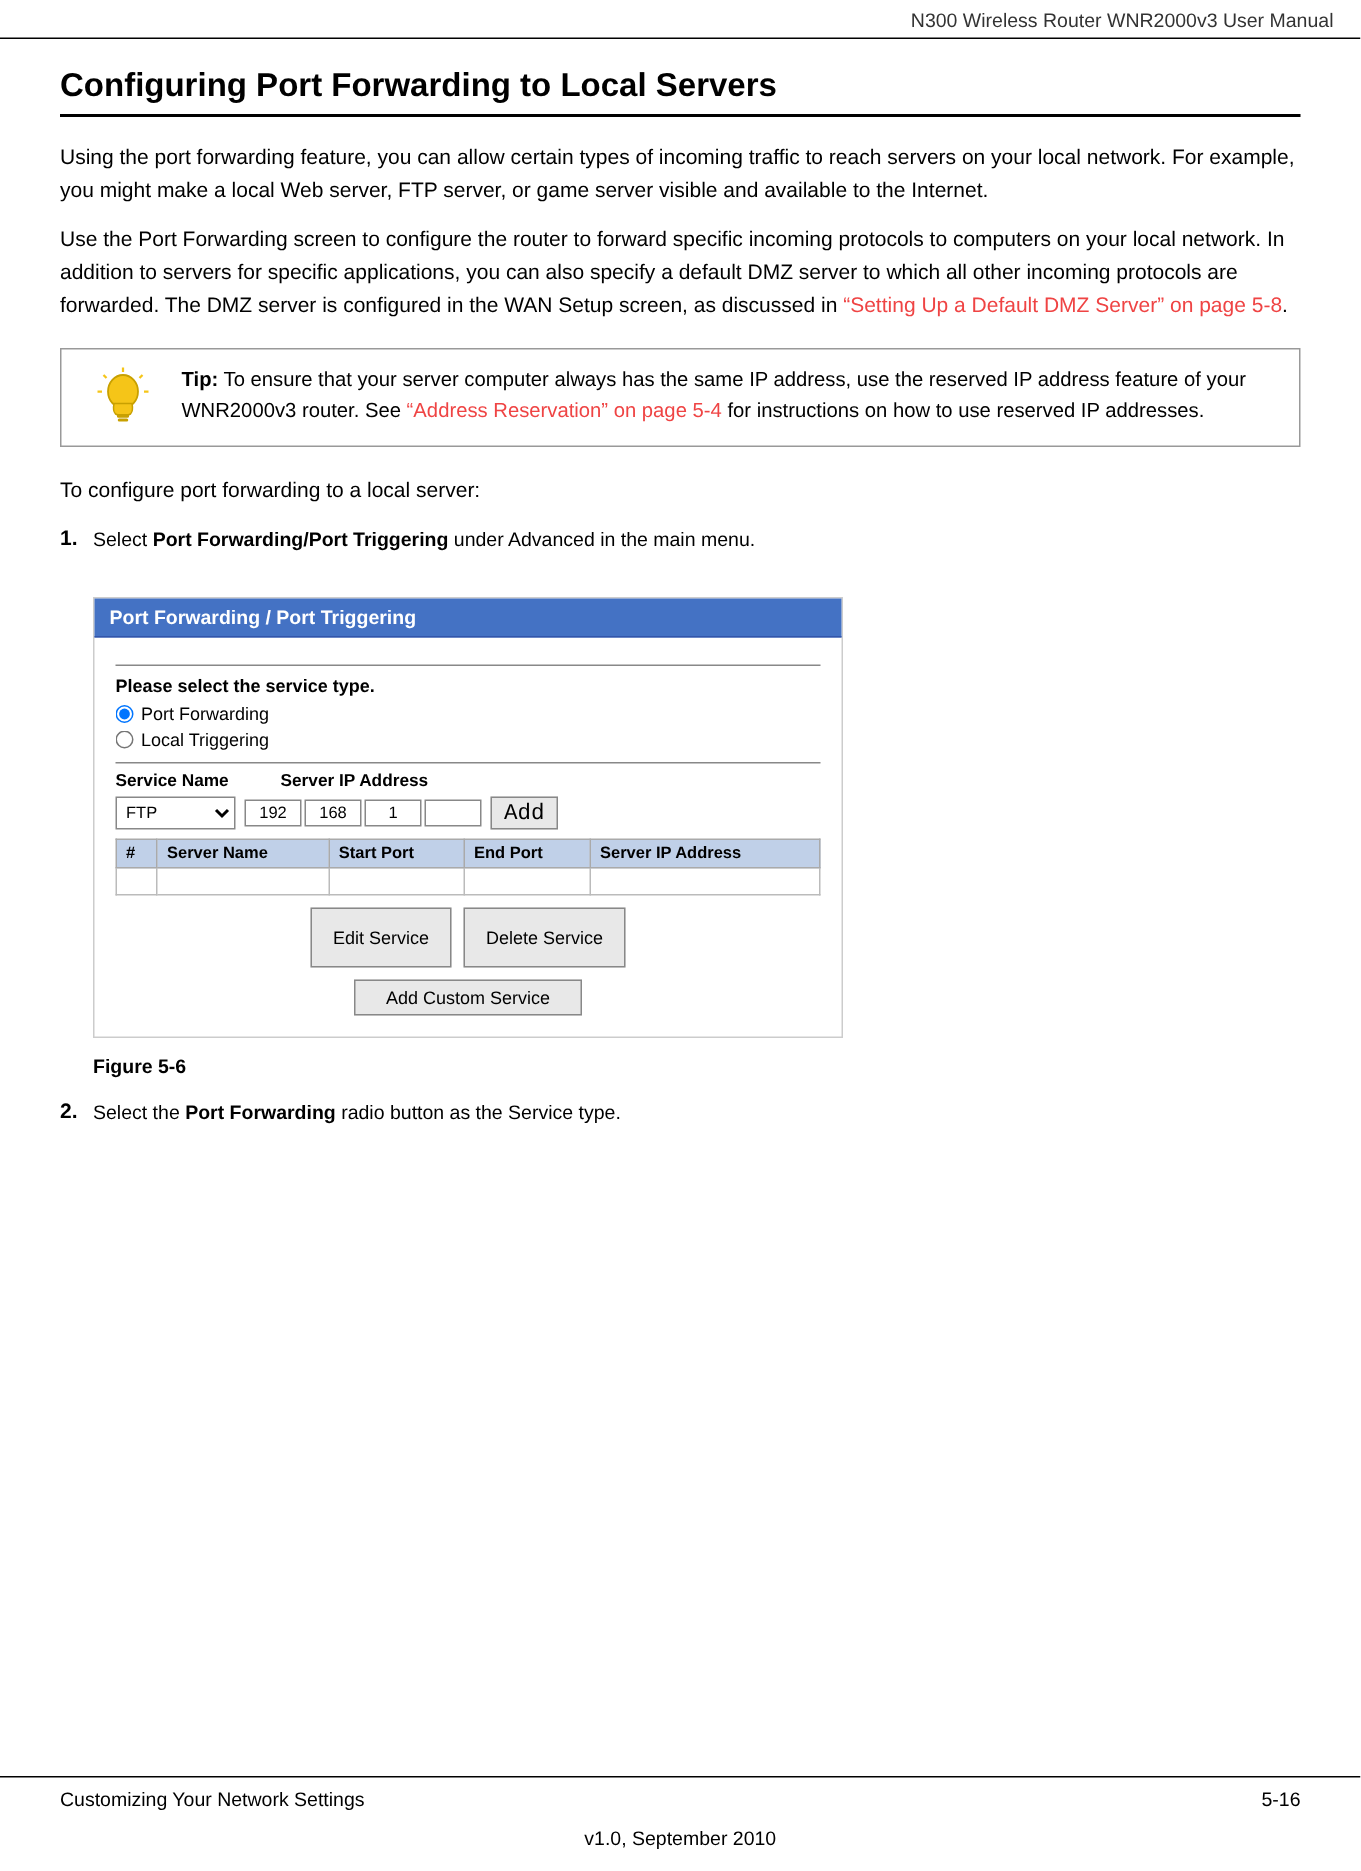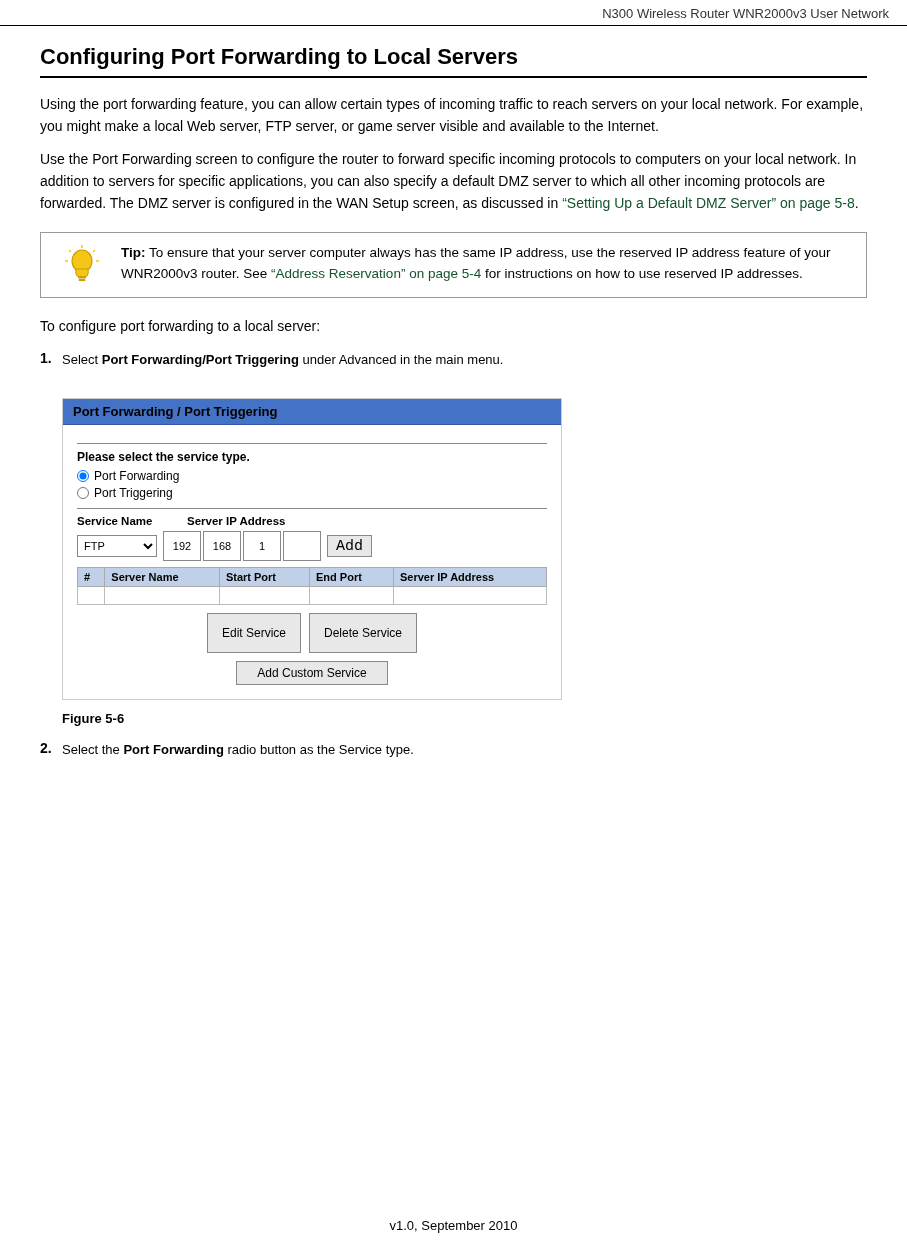--- a/index.html
+++ b/index.html
@@ -39,21 +39,21 @@
     }
     .section-body {
       margin-top: 16px;
     }
     .para {
       margin-bottom: 12px;
       line-height: 1.55;
       font-size: 14px;
     }
     a.internal-link {
-      color: #14532d;
+      color: #ef4444;
       text-decoration: none;
     }
     .tip-box {
       display: flex;
       border: 1px solid #999;
       margin: 18px 0 18px 0;
       padding: 10px 14px;
       background: #fff;
       align-items: flex-start;
     }
@@ -104,21 +104,21 @@
       display: inline-block;
       background: #fff;
       padding: 0;
       width: 500px;
     }
     .figure-inner {
       padding: 10px 14px 14px 14px;
     }
     .figure-title-bar {
       background: #4472c4;
-      color: #000000;
+      color: #ffffff;
       font-size: 13px;
       font-weight: bold;
       padding: 5px 10px;
       border-bottom: 1px solid #3355aa;
     }
     .fig-section-line {
       border-top: 1px solid #888;
       margin: 8px 0 6px 0;
     }
     .fig-label {
@@ -161,21 +161,21 @@
       background: #fff;
       height: 22px;
     }
     .fig-ip-inputs {
       display: flex;
       align-items: center;
       margin-left: 6px;
     }
     .fig-ip-box {
       width: 38px;
-      height: 30px;
+      height: 18px;
       border: 1px solid #888;
       font-size: 11px;
       text-align: center;
       margin-right: 2px;
       padding: 1px 2px;
     }
     .fig-add-btn {
       height: 22px;
       padding: 0 8px;
       font-size: 15px;
@@ -251,21 +251,21 @@
       font-size: 13px;
       padding: 4px 40px 14px 40px;
       border-top: none;
     }
   </style>
 </head>
 <body>
 
 <div class="page-container">
   <div class="top-header">
-    <span>N300 Wireless Router WNR2000v3 User Network</span>
+    <span>N300 Wireless Router WNR2000v3 User Manual</span>
   </div>
 
   <div class="content-area">
     <div class="page-title">Configuring Port Forwarding to Local Servers</div>
 
     <div class="section-body">
       <p class="para">Using the port forwarding feature, you can allow certain types of incoming traffic to reach servers on your local network. For example, you might make a local Web server, FTP server, or game server visible and available to the Internet.</p>
 
       <p class="para">
         <span>Use the Port Forwarding screen to configure the router to forward specific incoming protocols to computers on your local network. In addition to servers for specific applications, you can also specify a default DMZ server to which all other incoming protocols are forwarded. The DMZ server is configured in the WAN Setup screen, as discussed in </span><a class="internal-link">“Setting Up a Default DMZ Server” on page 5-8</a><span>.</span>
@@ -309,21 +309,21 @@
         <div class="figure-inner">
           <div class="fig-section-line"></div>
           <div class="fig-label">Please select the service type.</div>
           <div class="fig-radio-group">
             <div class="fig-radio-row">
               <input type="radio" name="svctype" checked="" style="">
               <span>Port Forwarding</span>
             </div>
             <div class="fig-radio-row">
               <input type="radio" name="svctype" style="">
-              <span>Port Triggering</span>
+              <span>Local Triggering</span>
             </div>
           </div>
           <div class="fig-section-line"></div>
           <div class="fig-table-header">
             <span class="col-sn">Service Name</span>
             <span class="col-ip">Server IP Address</span>
           </div>
           <div class="fig-service-row">
             <select class="fig-select">
               <option>FTP</option>
@@ -372,16 +372,20 @@
         <li class="step-item">
           <span class="step-num">2.</span>
           <span class="step-content">
             <span>Select the </span><b>Port Forwarding</b><span> radio button as the Service type.</span>
           </span>
         </li>
       </ol>
     </div>
   </div>
 
+  <div class="footer-bar">
+    <span>Customizing Your Network Settings</span>
+    <span>5-16</span>
+  </div>
   <div class="footer-center">
     <span>v1.0, September 2010</span>
   </div>
 </div>
 
 </body></html>

